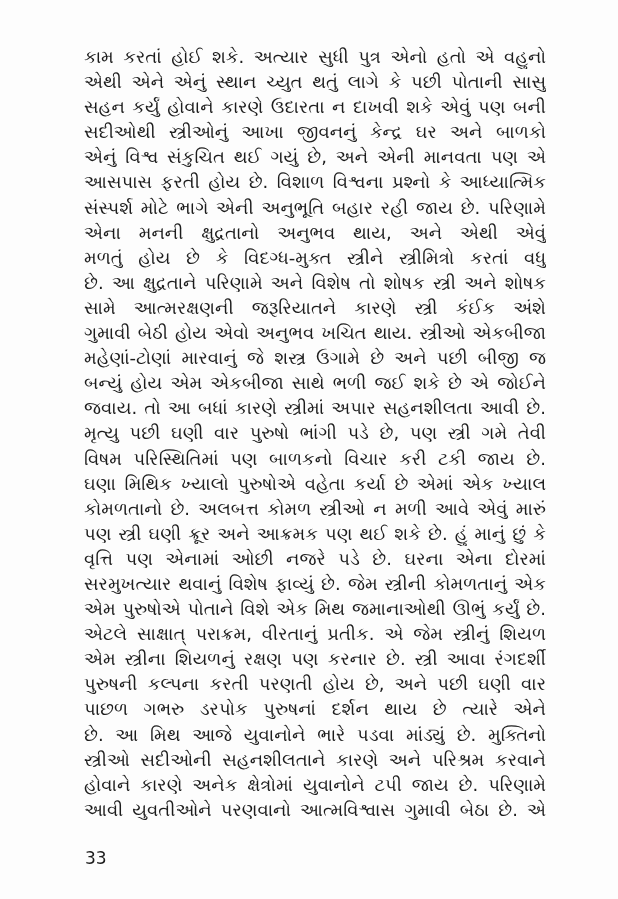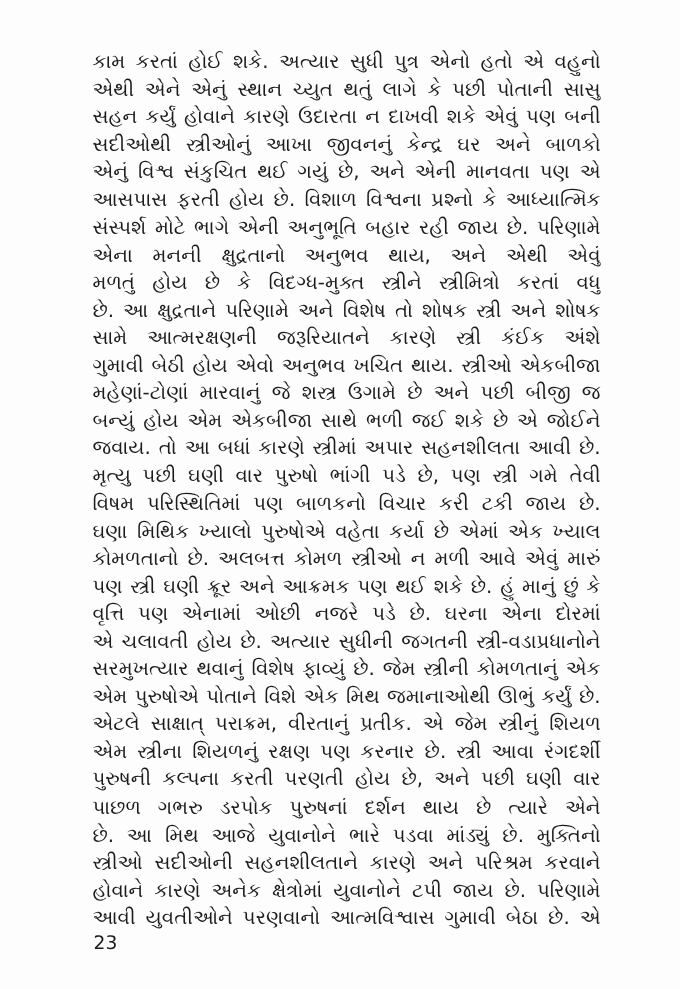--- a/index.html
+++ b/index.html
@@ -61,26 +61,25 @@
     <div class="line">ગુમાવી બેઠી હોય એવો અનુભવ ખચિત થાય. સ્ત્રીઓ એકબીજા પ્રત્યે</div>
     <div class="line">મહેણાં-ટોણાં મારવાનું જે શસ્ત્ર ઉગામે છે અને પછી બીજી જ પળે કંઈ ન</div>
     <div class="line">બન્યું હોય એમ એકબીજા સાથે ભળી જઈ શકે છે એ જોઈને તાજ્જુબ થઈ</div>
     <div class="line">જવાય. તો આ બધાં કારણે સ્ત્રીમાં અપાર સહનશીલતા આવી છે. પત્નીના</div>
     <div class="line">મૃત્યુ પછી ઘણી વાર પુરુષો ભાંગી પડે છે, પણ સ્ત્રી ગમે તેવી આર્થિક</div>
     <div class="line">વિષમ પરિસ્થિતિમાં પણ બાળકનો વિચાર કરી ટકી જાય છે. સ્ત્રીઓ વિશે</div>
     <div class="line">ઘણા મિથિક ખ્યાલો પુરુષોએ વહેતા કર્યા છે એમાં એક ખ્યાલ એની</div>
     <div class="line">કોમળતાનો છે. અલબત્ત કોમળ સ્ત્રીઓ ન મળી આવે એવું મારું કહેવું નથી,</div>
     <div class="line">પણ સ્ત્રી ઘણી ક્રૂર અને આક્રમક પણ થઈ શકે છે. હું માનું છું કે લોકશાહી</div>
     <div class="line">વૃત્તિ પણ એનામાં ઓછી નજરે પડે છે. ઘરના એના દોરમાં એકહથ્થુ રાજ</div>
-    <div class="line">એ ચલાવતી હોય છે. અત્યાર સુધીની જગતની સ્ત્રી-વડાપ્રધાનોને</div>
     <div class="line">સરમુખત્યાર થવાનું વિશેષ ફાવ્યું છે. જેમ સ્ત્રીની કોમળતાનું એક મિથ છે</div>
     <div class="line">એમ પુરુષોએ પોતાને વિશે એક મિથ જમાનાઓથી ઊભું કર્યું છે. પુરુષ</div>
     <div class="line">એટલે સાક્ષાત્ પરાક્રમ, વીરતાનું પ્રતીક. એ જેમ સ્ત્રીનું શિયળ લૂંટનાર છે,</div>
     <div class="line">એમ સ્ત્રીના શિયળનું રક્ષણ પણ કરનાર છે. સ્ત્રી આવા રંગદર્શી પરાક્રમી</div>
     <div class="line">પુરુષની કલ્પના કરતી પરણતી હોય છે, અને પછી ઘણી વાર બાહ્ય દેખાવ</div>
     <div class="line">પાછળ ગભરુ ડરપોક પુરુષનાં દર્શન થાય છે ત્યારે એને ભ્રમનિરસન થાય</div>
     <div class="line">છે. આ મિથ આજે યુવાનોને ભારે પડવા માંડ્યું છે. મુક્તિનો સંસ્પર્શ થતાં</div>
     <div class="line">સ્ત્રીઓ સદીઓની સહનશીલતાને કારણે અને પરિશ્રમ કરવાને ટેવાઈ</div>
     <div class="line">હોવાને કારણે અનેક ક્ષેત્રોમાં યુવાનોને ટપી જાય છે. પરિણામે ઘણા યુવકો</div>
     <div class="line">આવી યુવતીઓને પરણવાનો આત્મવિશ્વાસ ગુમાવી બેઠા છે. એ શોધે છે</div>
   </div>
-  <div class="page-number">23</div>
+  <div class="page-number">33</div>
 </div>
 
 </body></html>

